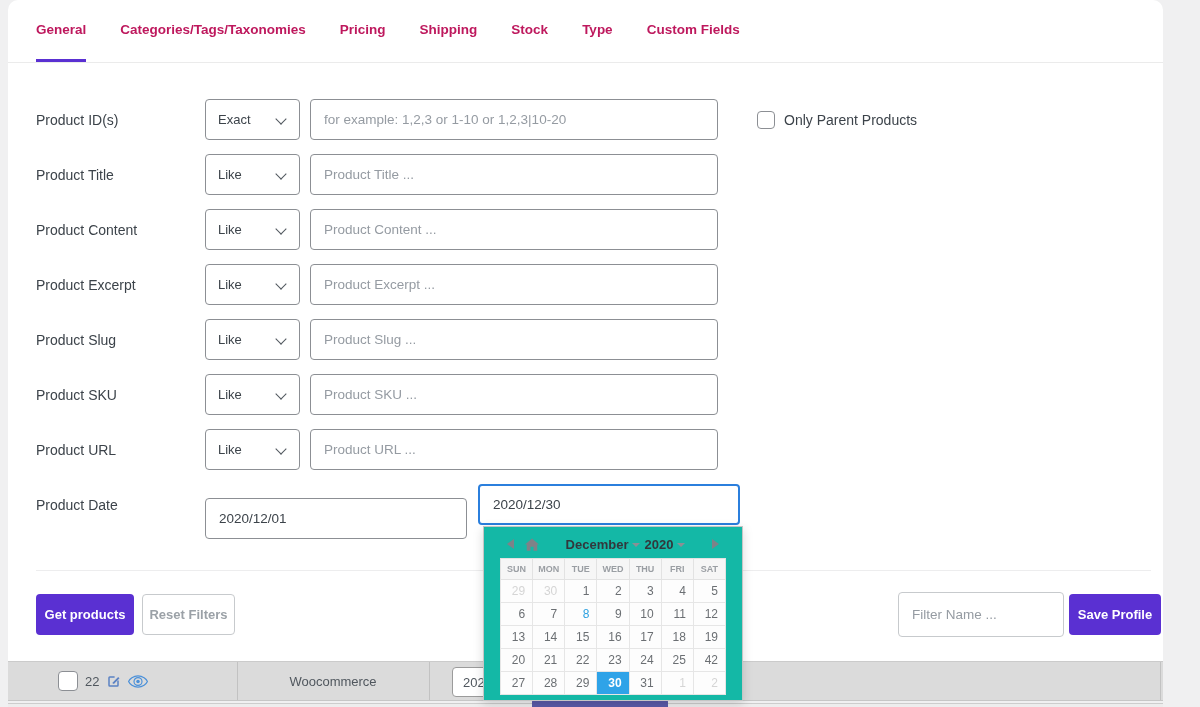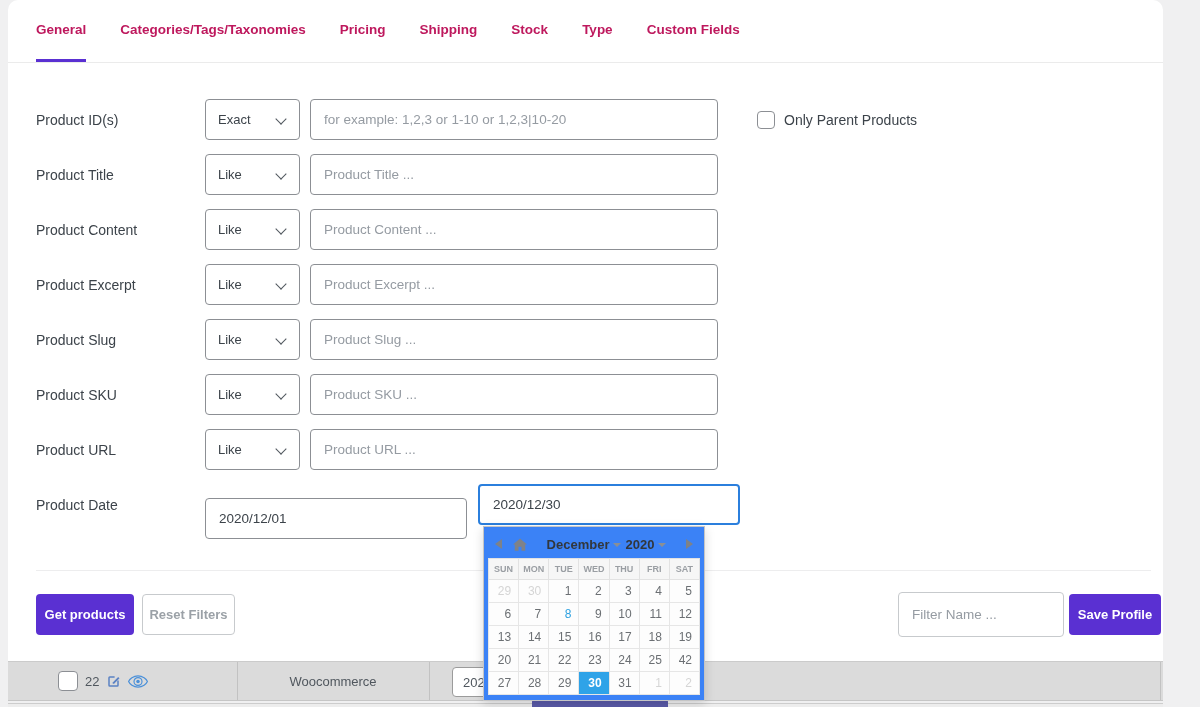--- a/index.html
+++ b/index.html
@@ -117,24 +117,24 @@
     position: absolute; left: 8px; top: 703px; width: 1155px; height: 4px;
     background: #ededed; border-top: 1px solid #cdcdcd;
   }
   .bluebar {
     position: absolute; left: 532px; top: 699px; width: 136px; height: 8px;
     background: #5a5aa8; border-radius: 3px 3px 0 0; z-index: 5;
   }
   .icon-btn { display: flex; align-items: center; cursor: pointer; }
   
   .calendar {
-    position: absolute; left: 483px; top: 526px; width: 222px;
-    background: #3b82f6; border: 1px solid #c5c5c5;
+    position: absolute; left: 483px; top: 526px; width: 260px;
+    background: #14b8a6; border: 1px solid #c5c5c5;
     box-shadow: 0 3px 10px rgba(0,0,0,0.15);
-    z-index: 10; padding: 3px 4px 5px;
+    z-index: 10; padding: 3px 16px 5px;
   }
   .cal-nav { display: flex; align-items: center; height: 28px; padding: 0 7px; }
   .arr { width: 0; height: 0; cursor: pointer; }
   .arr-prev { border-top: 5px solid transparent; border-bottom: 5px solid transparent; border-right: 7px solid #7e8288; }
   .arr-next { border-top: 5px solid transparent; border-bottom: 5px solid transparent; border-left: 7px solid #7e8288; margin-left: auto; }
   .home { margin-left: 11px; display: flex; cursor: pointer; }
   .cal-mid { flex: 1; display: flex; align-items: center; justify-content: center; gap: 4px; }
   .cal-month, .cal-year { font-size: 13px; font-weight: 700; color: #32373c; cursor: pointer; }
   .cal-year { }
   .caret {

